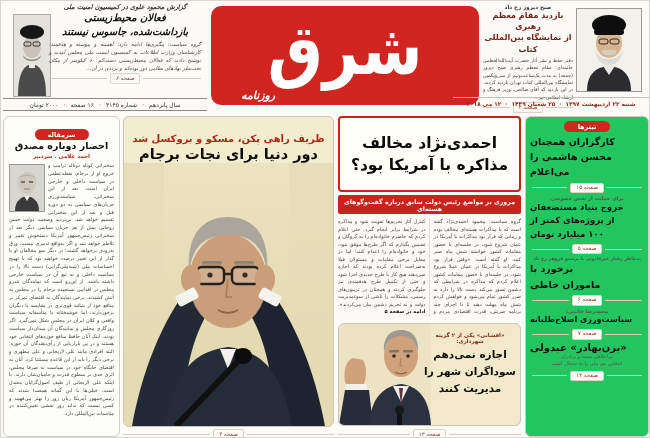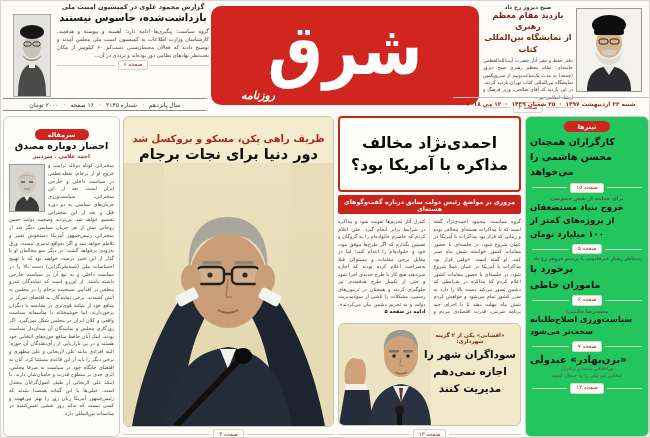--- a/index.html
+++ b/index.html
@@ -6,21 +6,21 @@
   body{font-family:"DejaVu Sans","Liberation Sans",sans-serif;}
   .paper{position:relative;width:650px;height:438px;background:#fcfbf7;overflow:hidden;
          border:1px solid #d8d6cf;box-sizing:border-box;direction:rtl;}
   .abs{position:absolute;}
   .center{text-align:center;}
   .jtext{text-align:justify;text-justify:inter-word;}
 
   
   .tl{left:2px;top:2px;width:204px;height:93px;}
   .tl-photo{left:10px;top:11px;width:36px;height:81px;border:1px solid #aaa;background:#e7e5e0;}
-  .tl-text{left:54px;top:0;width:152px;}
+  .tl-text{left:46px;top:0;width:152px;font-style:italic;}
   .kicker-s{font-size:6.5px;color:#333;font-weight:bold;}
   .tl-h{font-size:10px;font-weight:900;color:#111;line-height:1.35;}
   .body-s{font-size:5.2px;line-height:1.55;color:#424242;}
   .infoline{left:2px;top:97px;width:204px;height:11px;border-top:1px solid #8a8a86;border-bottom:1px solid #8a8a86;
             display:flex;align-items:center;justify-content:center;gap:5px;font-size:6px;color:#333;}
   .infoline .dot{color:#b33;}
 
   .masthead{left:210px;top:5px;width:268px;height:99px;background:#d0261f;border-radius:10px;overflow:hidden;}
   .masthead .ttl{position:absolute;left:0;top:-6px;width:100%;height:100%;display:flex;align-items:center;justify-content:center;
                  color:#fff;font-size:62px;font-weight:900;transform:scaleY(1.12);letter-spacing:2px;}
@@ -103,20 +103,21 @@
         <rect x="15" y="47" width="6" height="6" fill="#e9e7e1"></rect>
         <ellipse cx="18" cy="32" rx="9" ry="11" fill="#c9c2b6"></ellipse>
         <path d="M9,40 C10,48 26,48 27,40 C24,46 12,46 9,40 Z" fill="#8f8a81"></path>
         <ellipse cx="18" cy="17" rx="12" ry="7" fill="#161616"></ellipse>
         <rect x="10" y="27" width="7" height="4" rx="1.5" fill="none" stroke="#333" stroke-width="1"></rect>
         <rect x="19" y="27" width="7" height="4" rx="1.5" fill="none" stroke="#333" stroke-width="1"></rect>
       </svg>
     </div>
     <div class="abs tl-text">
       <div class="kicker-s center">گزارش محمود علوی در کمیسیون امنیت ملی</div>
+      <div class="tl-h center">فعالان محیط‌زیستی</div>
       <div class="tl-h center">بازداشت‌شده، جاسوس نیستند</div>
       <div class="body-s jtext" style="margin-top:2px;">گروه سیاست: پیگیری‌ها ادامه دارد؛ آهسته و پیوسته و هدفمند. کارشناسان وزارت اطلاعات به کمیسیون امنیت ملی مجلس آمدند و توضیح دادند که فعالان محیط‌زیستی دست‌کم ۶۰ کیلومتر از مکان تحت‌نظر نهادهای نظامی دور بوده‌اند و ترددی در آن...</div>
       <div class="tagrow" style="margin-top:1px;">
         <span class="dash"></span>
         <span class="tag">صفحه ۶</span>
         <span class="dash"></span>
       </div>
     </div>
   </div>
 
@@ -281,39 +282,39 @@
         <circle cx="69" cy="32" r="1.8" fill="#33281f"></circle>
         <path d="M62,34 L61,42 L64,42" fill="none" stroke="#ad8059" stroke-width="1.2"></path>
         <path d="M56,48 C60,50.5 64,50.5 68,48" fill="none" stroke="#8c6744" stroke-width="1.4"></path>
 
         <rect x="58" y="88" width="5" height="13" fill="#111"></rect>
         <circle cx="60.5" cy="86" r="4.5" fill="#181818"></circle>
       </svg>
     </div>
     <div class="af-k">«افشانی» یکی از ۲ گزینه شهرداری:</div>
     <div class="af-h">
+      <div>اجازه نمی‌دهم</div>
       <div>سوداگران شهر را</div>
-      <div>اجازه نمی‌دهم</div>
       <div>مدیریت کنند</div>
     </div>
   </div>
   <div class="abs tagrow af-tag">
     <span class="dash"></span>
     <span class="tag">صفحه ۱۳</span>
     <span class="dash"></span>
   </div>
 
   <div class="abs sidebar">
     <div class="pill" style="width:46px;margin:0 auto;">تیترها</div>
 
     <div class="sb-item">
       <div class="sb-t t-lg">
         <div>کارگزاران همچنان</div>
         <div>محسن هاشمی را</div>
-        <div>می‌خواهد</div>
+        <div>می‌اعلام</div>
       </div>
       <div class="tagrow sb-tag">
         <span class="dash"></span>
         <span class="tag">صفحه ۱۵</span>
         <span class="dash"></span>
       </div>
     </div>
 
     <div class="sb-item">
       <div class="sb-k">برای حمایت از بخش خصوصی</div>
@@ -339,21 +340,20 @@
         <span class="dash"></span>
         <span class="tag">صفحه ۶</span>
         <span class="dash"></span>
       </div>
     </div>
 
     <div class="sb-item">
       <div class="sb-k">محمدرضا خاتمی:</div>
       <div class="sb-t t-sm">
         <div>سیاست‌ورزی اصلاح‌طلبانه</div>
-        <div>سخت‌تر می‌شود</div>
       </div>
       <div class="tagrow sb-tag">
         <span class="dash"></span>
         <span class="tag">صفحه ۷</span>
         <span class="dash"></span>
       </div>
     </div>
 
     <div class="sb-item">
       <div class="sb-t" style="white-space:nowrap;">

